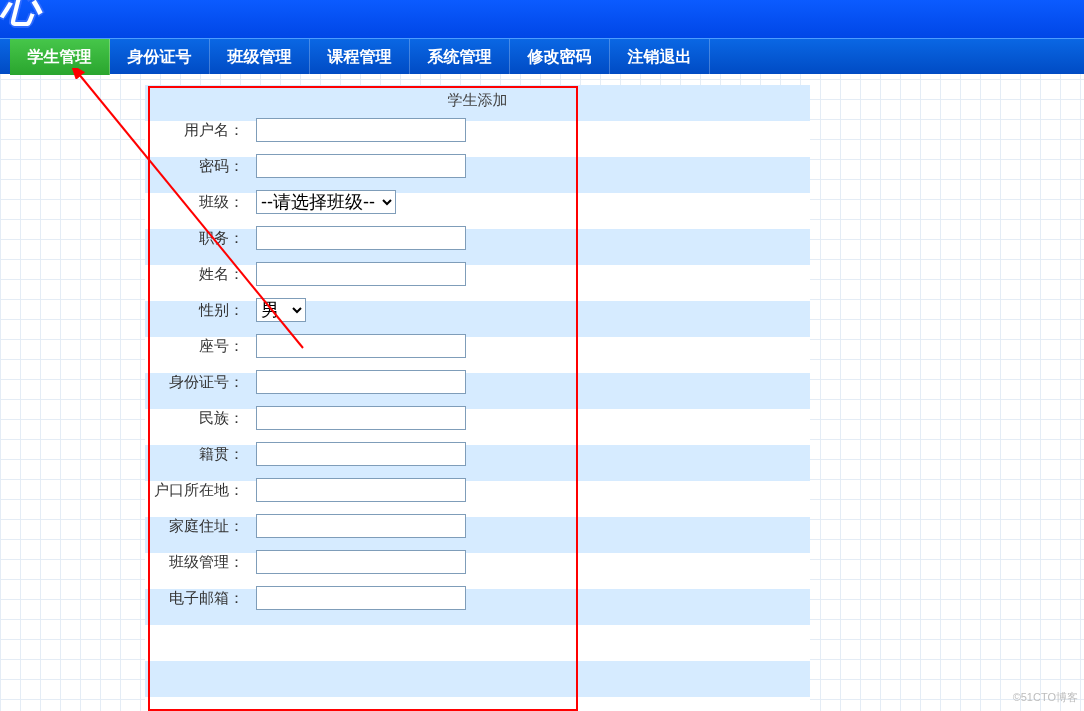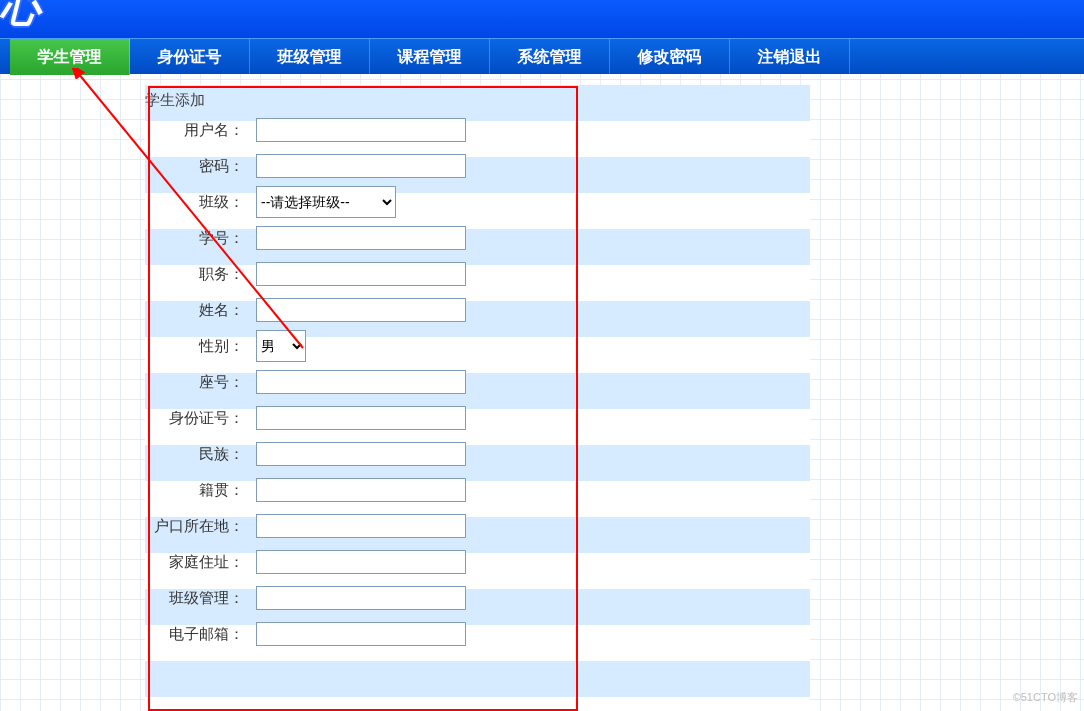--- a/index.html
+++ b/index.html
@@ -33,21 +33,21 @@
     }
     .nav {
       position:relative; z-index:2;
       height:36px;
       display:flex;
       background:linear-gradient(#0a67e4,#004bc4);
       border-top:1px solid #4d9dff;
       padding-left:10px;
     }
     .nav-item{
-      width:120px; height:36px; line-height:36px; text-align:center;
+      width:100px; height:36px; line-height:36px; text-align:center;
       color:#fff; font-weight:bold; font-size:16px;
       cursor:pointer;
       border-right:1px solid rgba(255,255,255,.25);
     }
     .nav-item.active{
       background:linear-gradient(#46c64a,#2aa52e);
     }
     .striped{
       position:absolute;
       left:145px; top:85px;
@@ -58,21 +58,21 @@
     .striped .row{ height:36px; }
     .striped .row:nth-child(odd){ background:#d6ebff; }
     .striped .row:nth-child(even){ background:#ffffff; }
     .form{
       position:absolute;
       left:145px; top:85px;
       width:665px;
       z-index:2;
     }
     .form-title{
-      text-align:left;
+      text-align:center;
       font-size:15px;
       color:#444;
       padding:6px 0 2px;
     }
     .form-row{
       height:36px;
       display:flex;
       align-items:center;
     }
     .label{
@@ -87,24 +87,24 @@
       padding-left:6px;
     }
     input[type=text],input[type=password]{
       width:210px; height:24px;
       border:1px solid #7f9db9;
       background:#fff;
       padding:0 4px;
       font-size:14px;
     }
     select{
-      height:32px;
+      height:24px;
       border:1px solid #7f9db9;
       background:#fff;
-      font-size:14px;
+      font-size:18px;
     }
     .date-wrap{ position:relative; display:inline-block; }
     .date-wrap input{ padding-right:24px; }
     .cal-icon{
       position:absolute; right:3px; top:3px;
       width:18px; height:18px;
       border:1px solid #6fa3e0;
       border-radius:2px;
       background:#e8f1fd;
     }
@@ -180,24 +180,20 @@
   </div>
   <div class="form-row">
     <div class="label">密码：</div>
     <div class="cell"><input type="password" style=""></div>
   </div>
   <div class="form-row">
     <div class="label">班级：</div>
     <div class="cell"><select style="width:140px;"><option>--请选择班级--</option></select></div>
   </div>
   <div class="form-row">
-    <div class="label">学号：</div>
-    <div class="cell"><input type="text" style=""></div>
-  </div>
-  <div class="form-row">
     <div class="label">职务：</div>
     <div class="cell"><input type="text" style=""></div>
   </div>
   <div class="form-row">
     <div class="label">姓名：</div>
     <div class="cell"><input type="text" style=""></div>
   </div>
   <div class="form-row">
     <div class="label">性别：</div>
     <div class="cell"><select style="width:50px;"><option>男</option></select></div>

